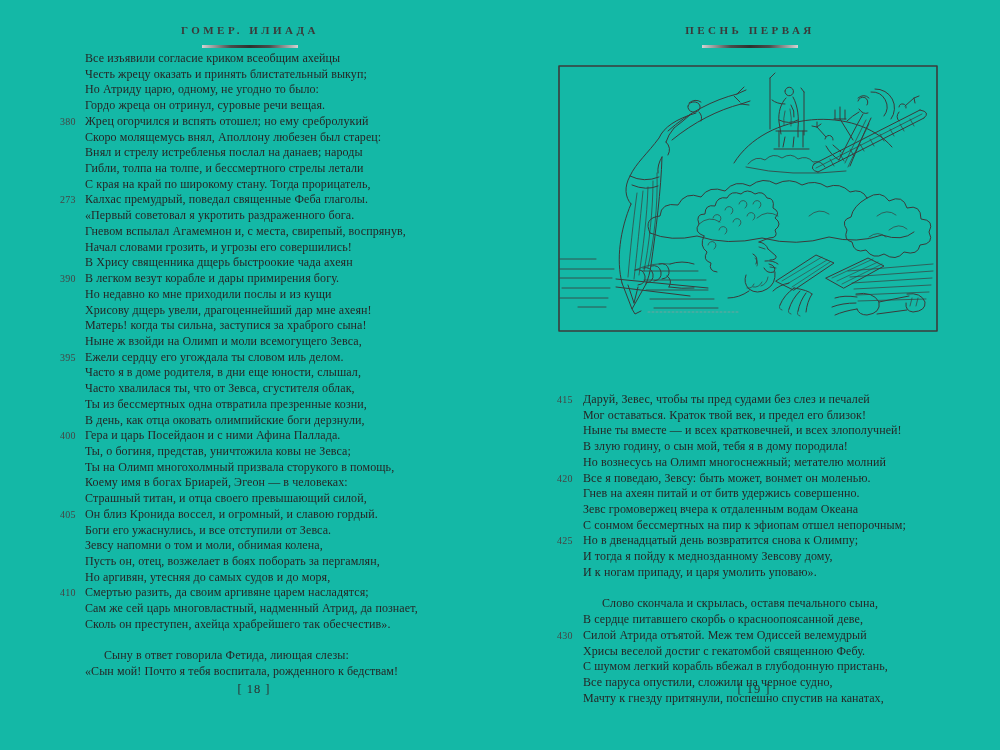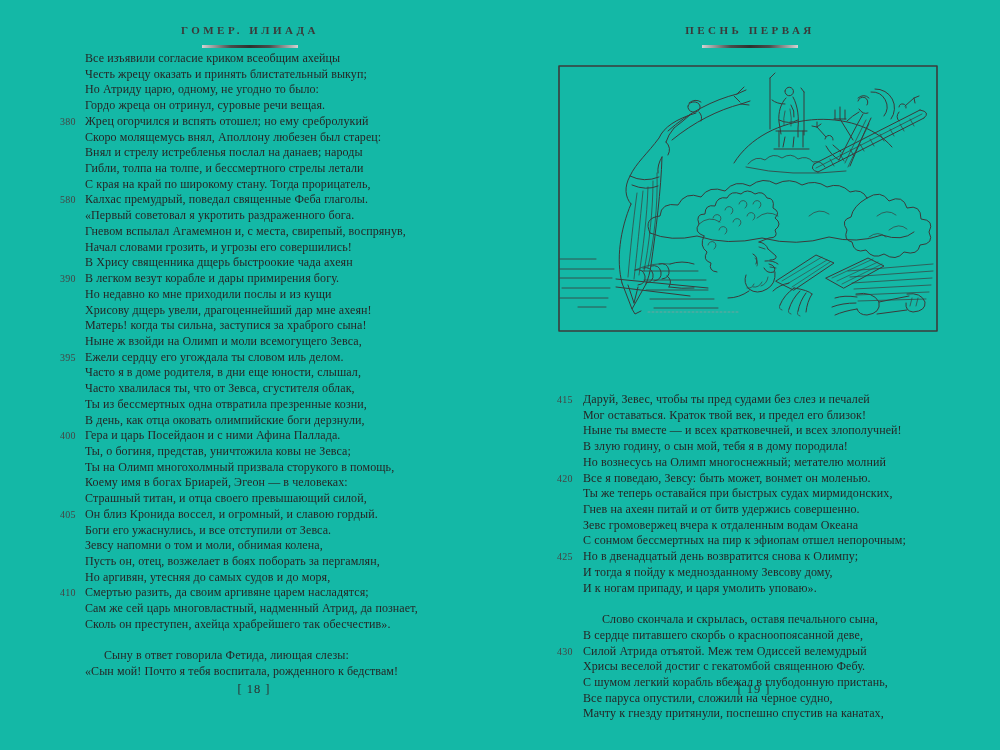--- a/index.html
+++ b/index.html
@@ -88,21 +88,21 @@
         </div>
         <div class="line">
           <span class="num"></span>
           <span class="txt">Гибли, толпа на толпе, и бессмертного стрелы летали</span>
         </div>
         <div class="line">
           <span class="num"></span>
           <span class="txt">С края на край по широкому стану. Тогда прорицатель,</span>
         </div>
         <div class="line">
-          <span class="num">580</span>
+          <span class="num">273</span>
           <span class="txt">Калхас премудрый, поведал священные Феба глаголы.</span>
         </div>
         <div class="line">
           <span class="num"></span>
           <span class="txt">«Первый советовал я укротить раздраженного бога.</span>
         </div>
         <div class="line">
           <span class="num"></span>
           <span class="txt">Гневом вспылал Агамемнон и, с места, свирепый, воспрянув,</span>
         </div>
@@ -329,24 +329,20 @@
         <div class="line">
           <span class="num"></span>
           <span class="txt">Но вознесусь на Олимп многоснежный; метателю молний</span>
         </div>
         <div class="line">
           <span class="num">420</span>
           <span class="txt">Все я поведаю, Зевсу: быть может, вонмет он моленью.</span>
         </div>
         <div class="line">
           <span class="num"></span>
-          <span class="txt">Ты же теперь оставайся при быстрых судах мирмидонских,</span>
-        </div>
-        <div class="line">
-          <span class="num"></span>
           <span class="txt">Гнев на ахеян питай и от битв удержись совершенно.</span>
         </div>
         <div class="line">
           <span class="num"></span>
           <span class="txt">Зевс громовержец вчера к отдаленным водам Океана</span>
         </div>
         <div class="line">
           <span class="num"></span>
           <span class="txt">С сонмом бессмертных на пир к эфиопам отшел непорочным;</span>
         </div>

